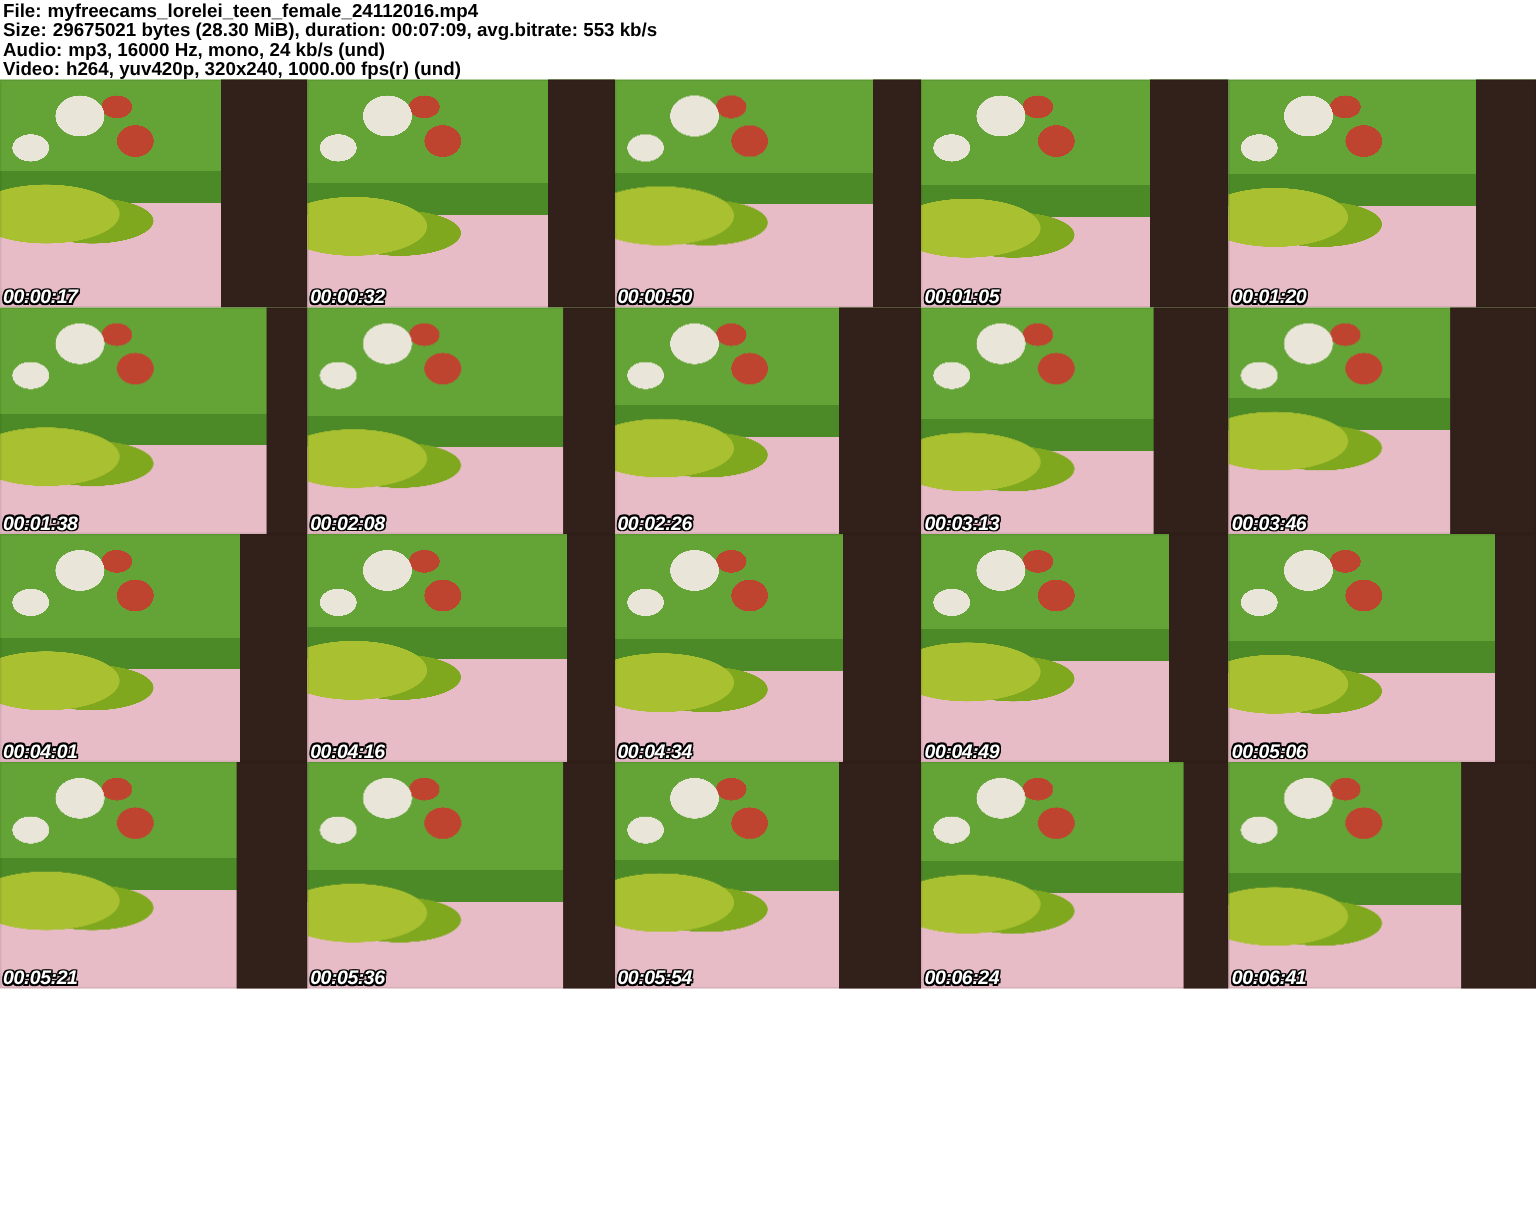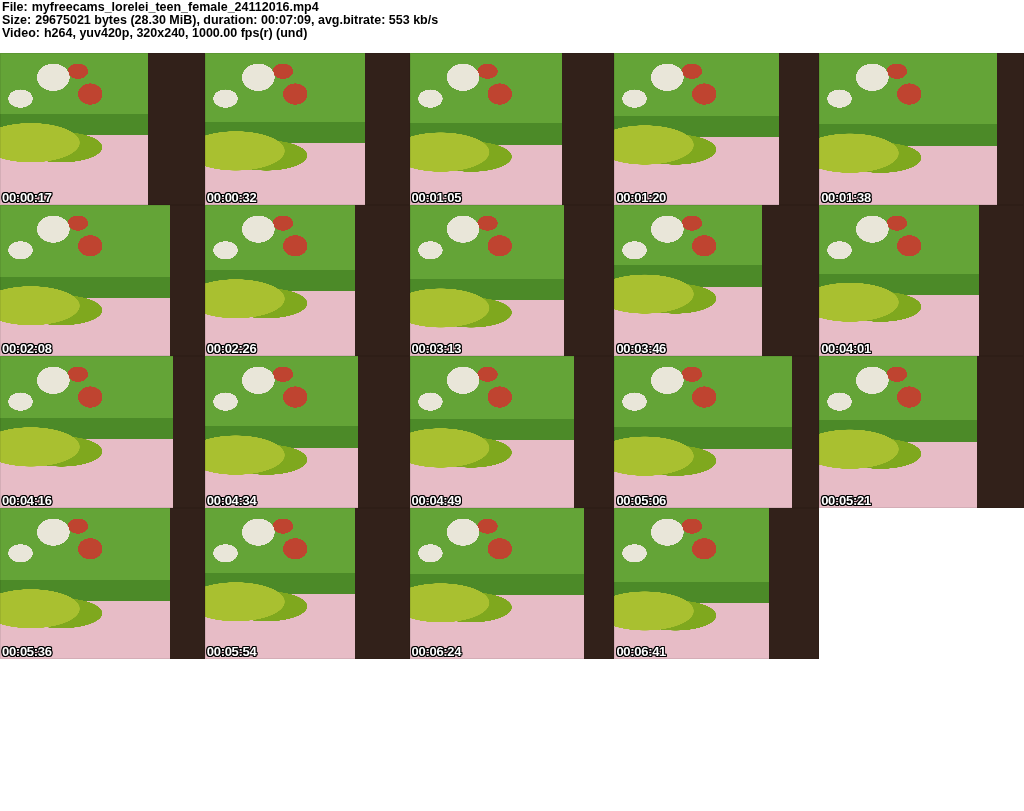--- a/index.html
+++ b/index.html
@@ -42,20 +42,21 @@
     background:
       radial-gradient(24% 13% at 15% calc(var(--split) + 5%), var(--pillow) 0 99%, transparent 100%),
       radial-gradient(20% 10% at 30% calc(var(--split) + 8%), var(--pillow-dark) 0 99%, transparent 100%),
       radial-gradient(8% 9% at 26% 16%, var(--posterW) 0 99%, transparent 100%),
       radial-gradient(6% 7% at 44% 27%, var(--posterR) 0 99%, transparent 100%),
       radial-gradient(6% 6% at 10% 30%, var(--posterW) 0 99%, transparent 100%),
       radial-gradient(5% 5% at 38% 12%, var(--posterR) 0 99%, transparent 100%),
       linear-gradient(to right, transparent 0 var(--door), var(--door-c) var(--door)),
       linear-gradient(to bottom, var(--wall) 0 calc(var(--split) - 14%), var(--wall-dark) 0 var(--split), var(--pink) var(--split));
     box-shadow: inset 0 0 0 1px rgba(0,0,0,0.08);
+    font-style: italic;
   }
   .timestamp {
     position: absolute;
     left: 2px;
     bottom: 0px;
     color: var(--ts-text, #ffffff);
     font-size: 13px;
     font-weight: 700;
     letter-spacing: -0.3px;
     text-shadow:
@@ -67,30 +68,36 @@
 <body>
 
 <div class="header">
   <div class="hline">
     <span class="hlabel">File:</span><span>myfreecams_lorelei_teen_female_24112016.mp4</span>
   </div>
   <div class="hline">
     <span class="hlabel">Size:</span><span>29675021 bytes (28.30 MiB), duration: 00:07:09, avg.bitrate: 553 kb/s</span>
   </div>
   <div class="hline">
+    <span class="hlabel">Audio:</span><span>mp3, 16000 Hz, mono, 24 kb/s (und)</span>
+  </div>
+  <div class="hline">
     <span class="hlabel">Video:</span><span>h264, yuv420p, 320x240, 1000.00 fps(r) (und)</span>
   </div>
 </div>
 
 <div class="grid">
     <div class="tile" style="--split: 54.0%; --door: 72.0%;">
     <span class="timestamp">00:00:17</span>
   </div>
     <div class="tile" style="--split: 59.4%; --door: 78.2%;">
     <span class="timestamp">00:00:32</span>
+  </div>
+    <div class="tile" style="--split: 54.8%; --door: 84.3%;">
+    <span class="timestamp">00:00:50</span>
   </div>
     <div class="tile" style="--split: 60.2%; --door: 74.5%;">
     <span class="timestamp">00:01:05</span>
   </div>
     <div class="tile" style="--split: 55.5%; --door: 80.6%;">
     <span class="timestamp">00:01:20</span>
   </div>
     <div class="tile" style="--split: 60.9%; --door: 86.8%;">
     <span class="timestamp">00:01:38</span>
   </div>

